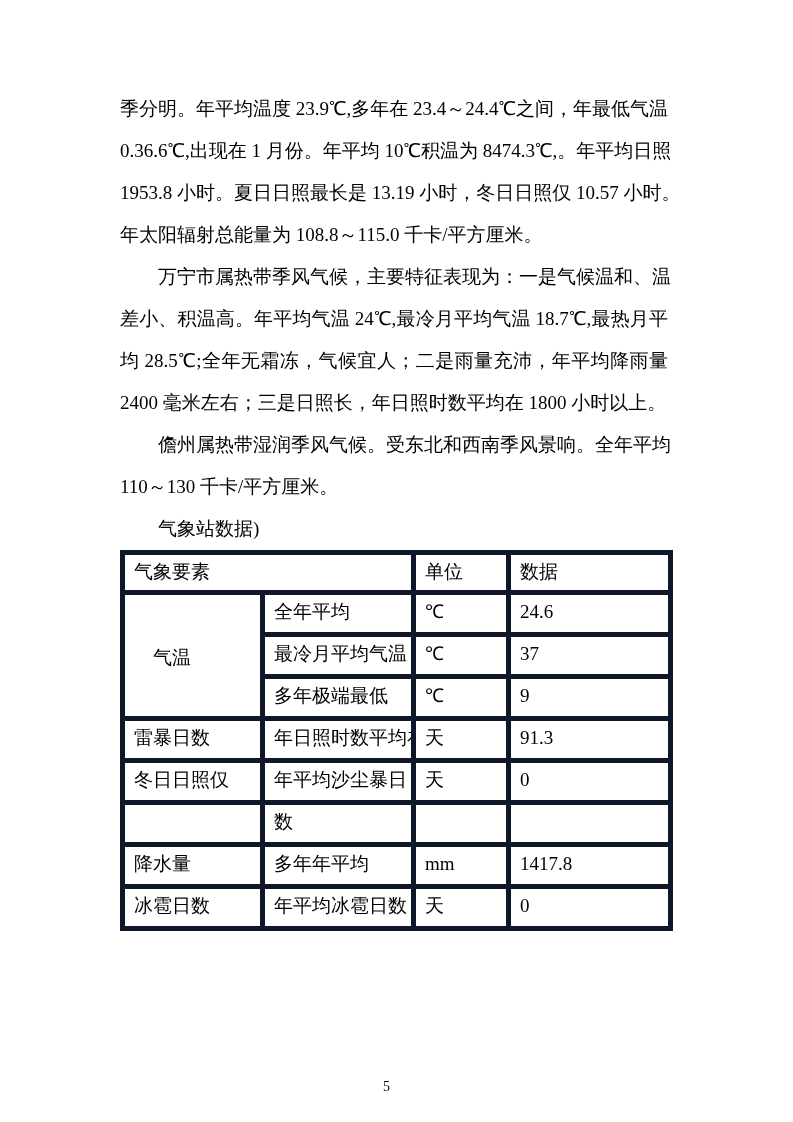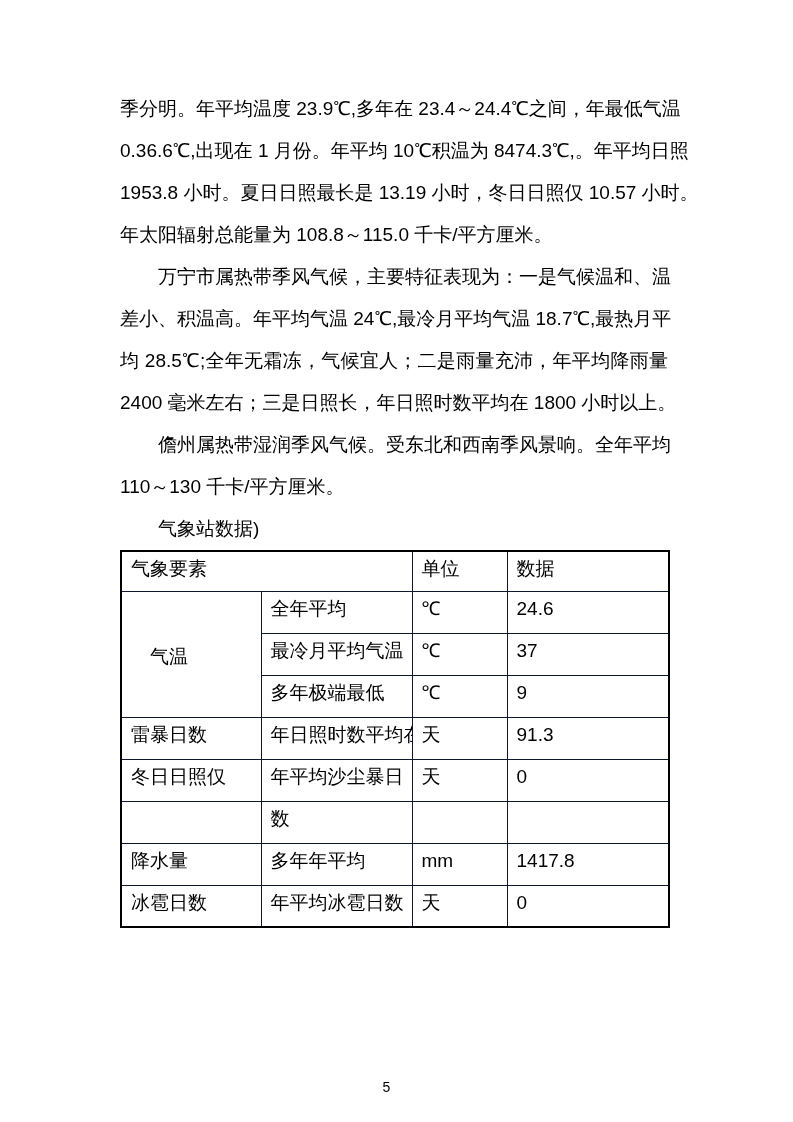--- a/index.html
+++ b/index.html
@@ -6,21 +6,21 @@
     margin: 0;
     padding: 0;
     background: #ffffff;
   }
   .page {
     position: relative;
     width: 793px;
     height: 1122px;
     background: #ffffff;
     color: #000000;
-    font-family: Liberation Sans, sans-serif;
+    font-family: Liberation Serif, serif;
     overflow: hidden;
   }
   .content {
     position: absolute;
     left: 120px;
     top: 88px;
     width: 548px;
   }
   .line {
     height: 42px;
@@ -39,21 +39,21 @@
   table.data-table {
     border-collapse: collapse;
     table-layout: fixed;
     width: 548px;
     border: 2px solid #000000;
     margin-top: 0;
   }
   table.data-table th,
   table.data-table td {
     box-sizing: border-box;
-    border: 1px solid #0f172a;
+    border: 5px solid #0f172a;
     font-size: 19px;
     font-weight: normal;
     text-align: left;
     vertical-align: top;
     padding: 5px 6px 0 9px;
     line-height: 24px;
     overflow: hidden;
     white-space: nowrap;
   }
   table.data-table th { height: 40px; }

